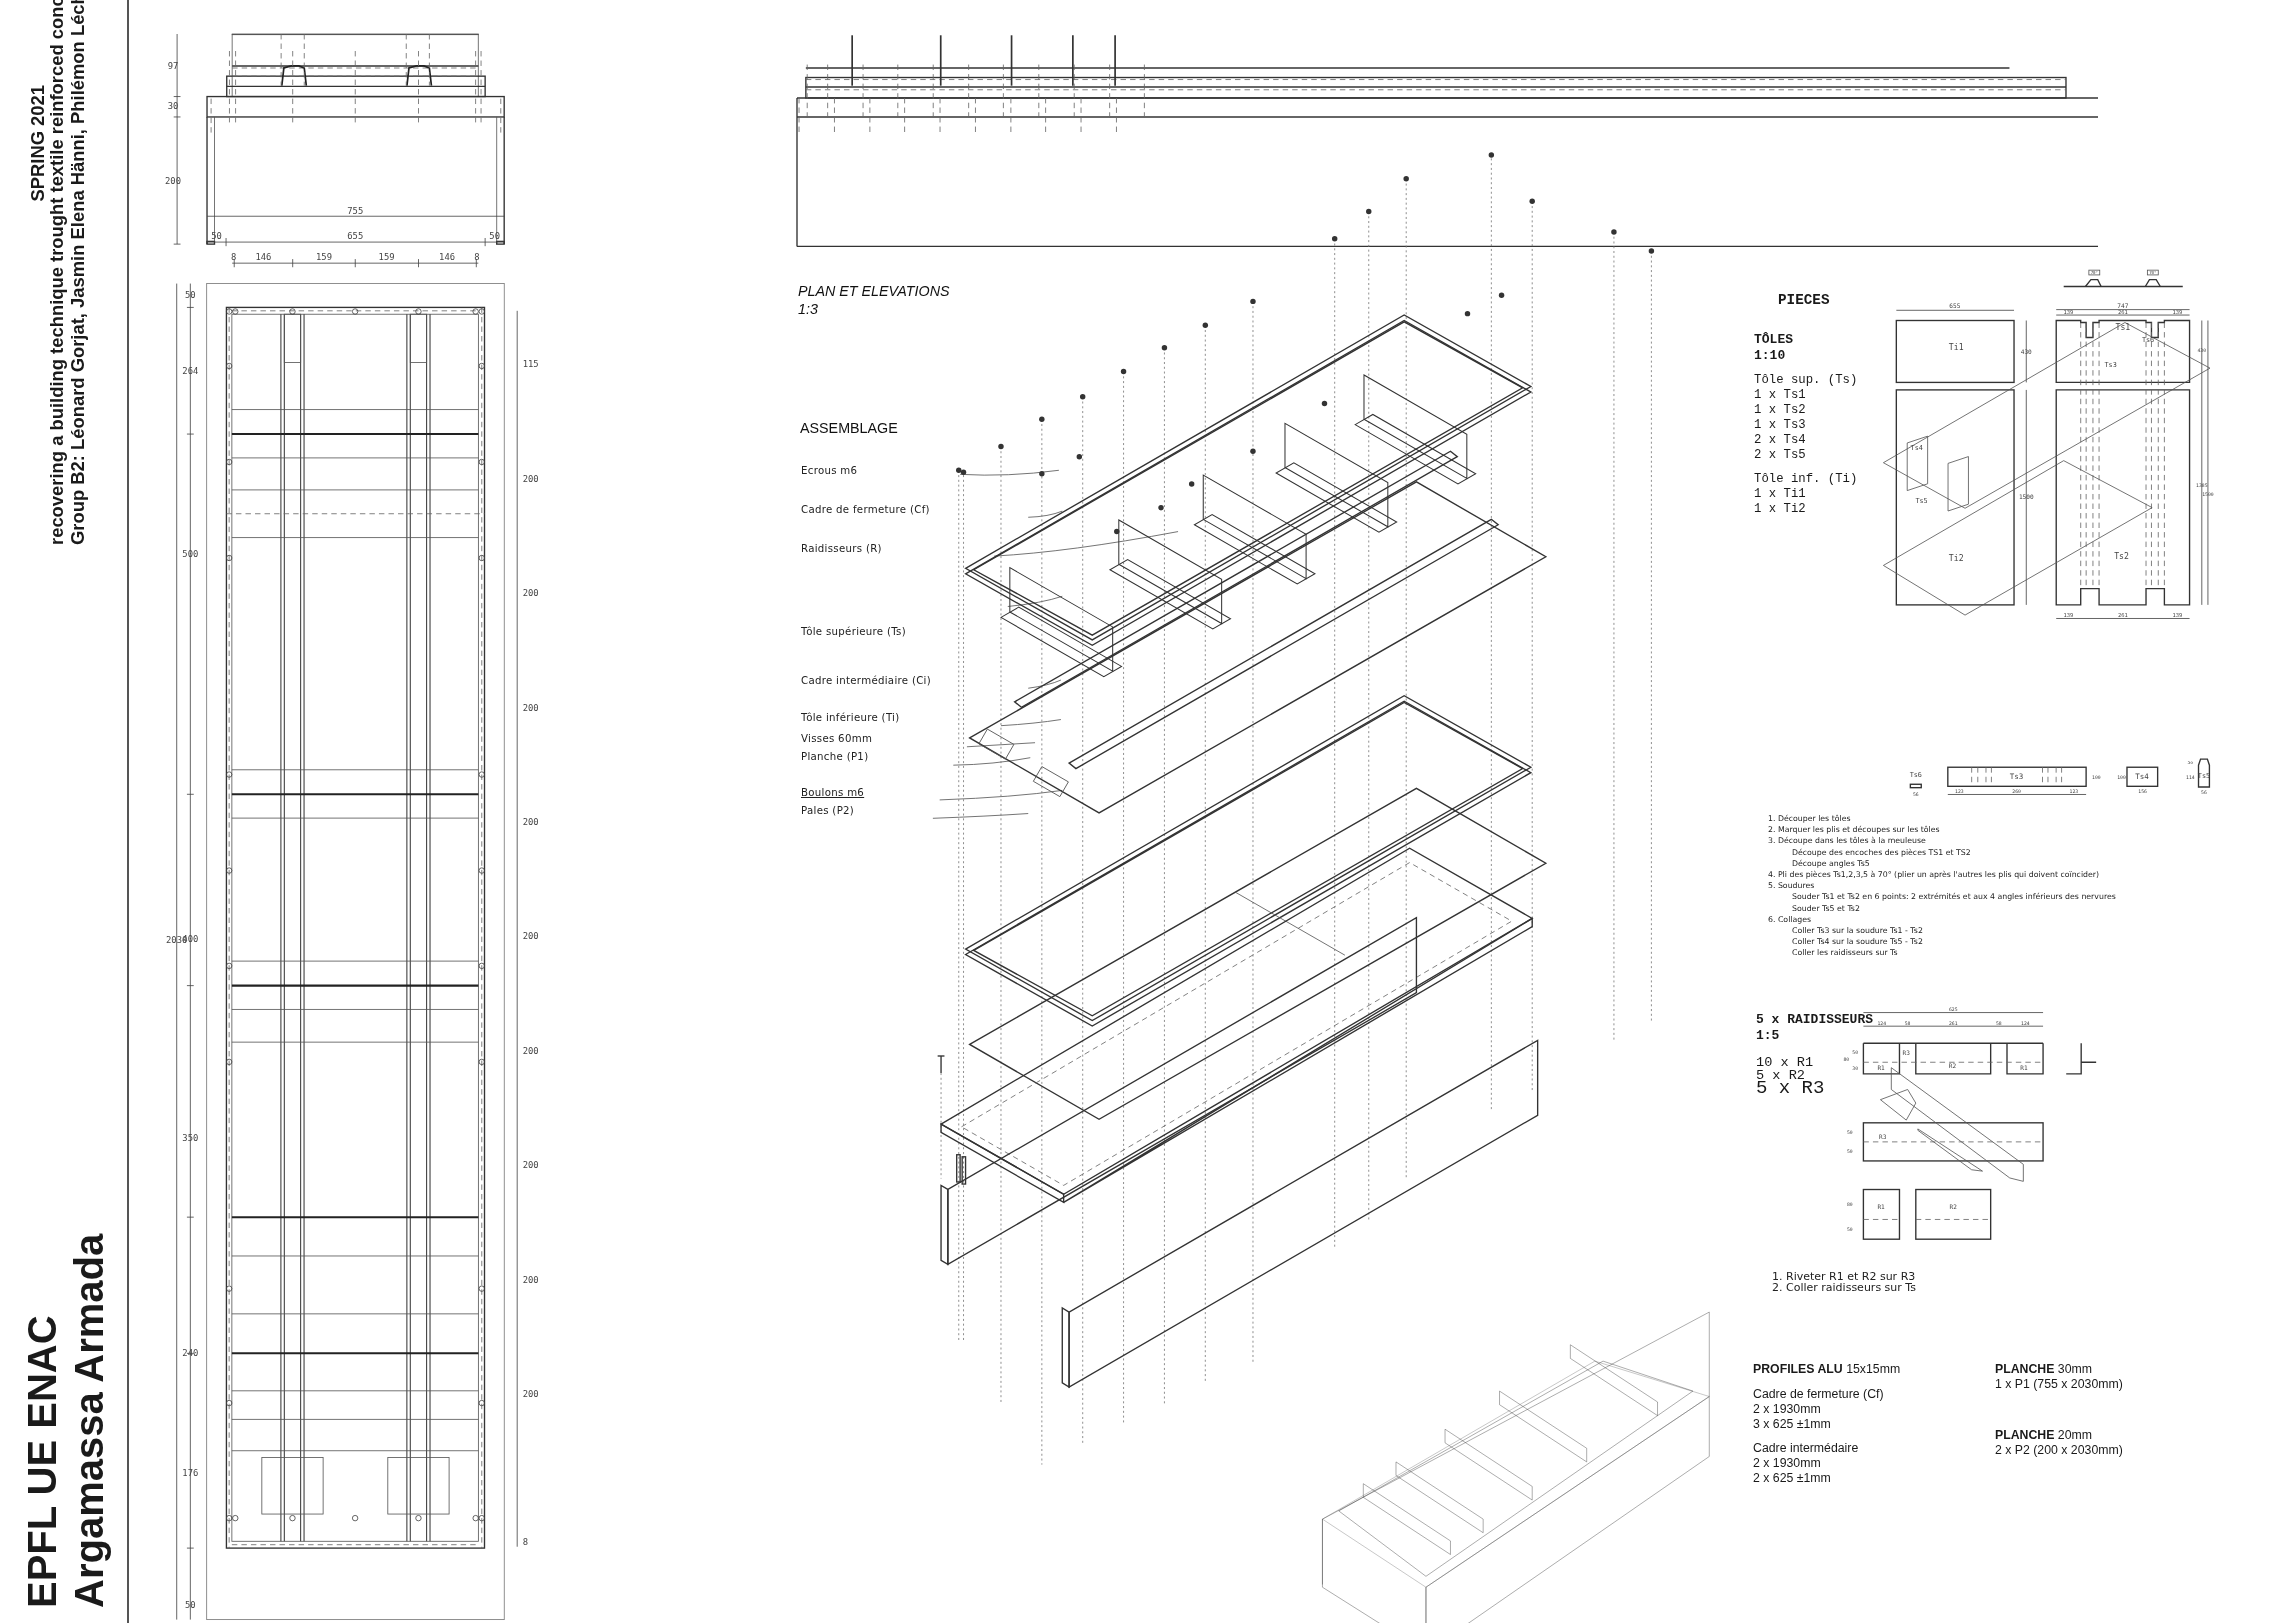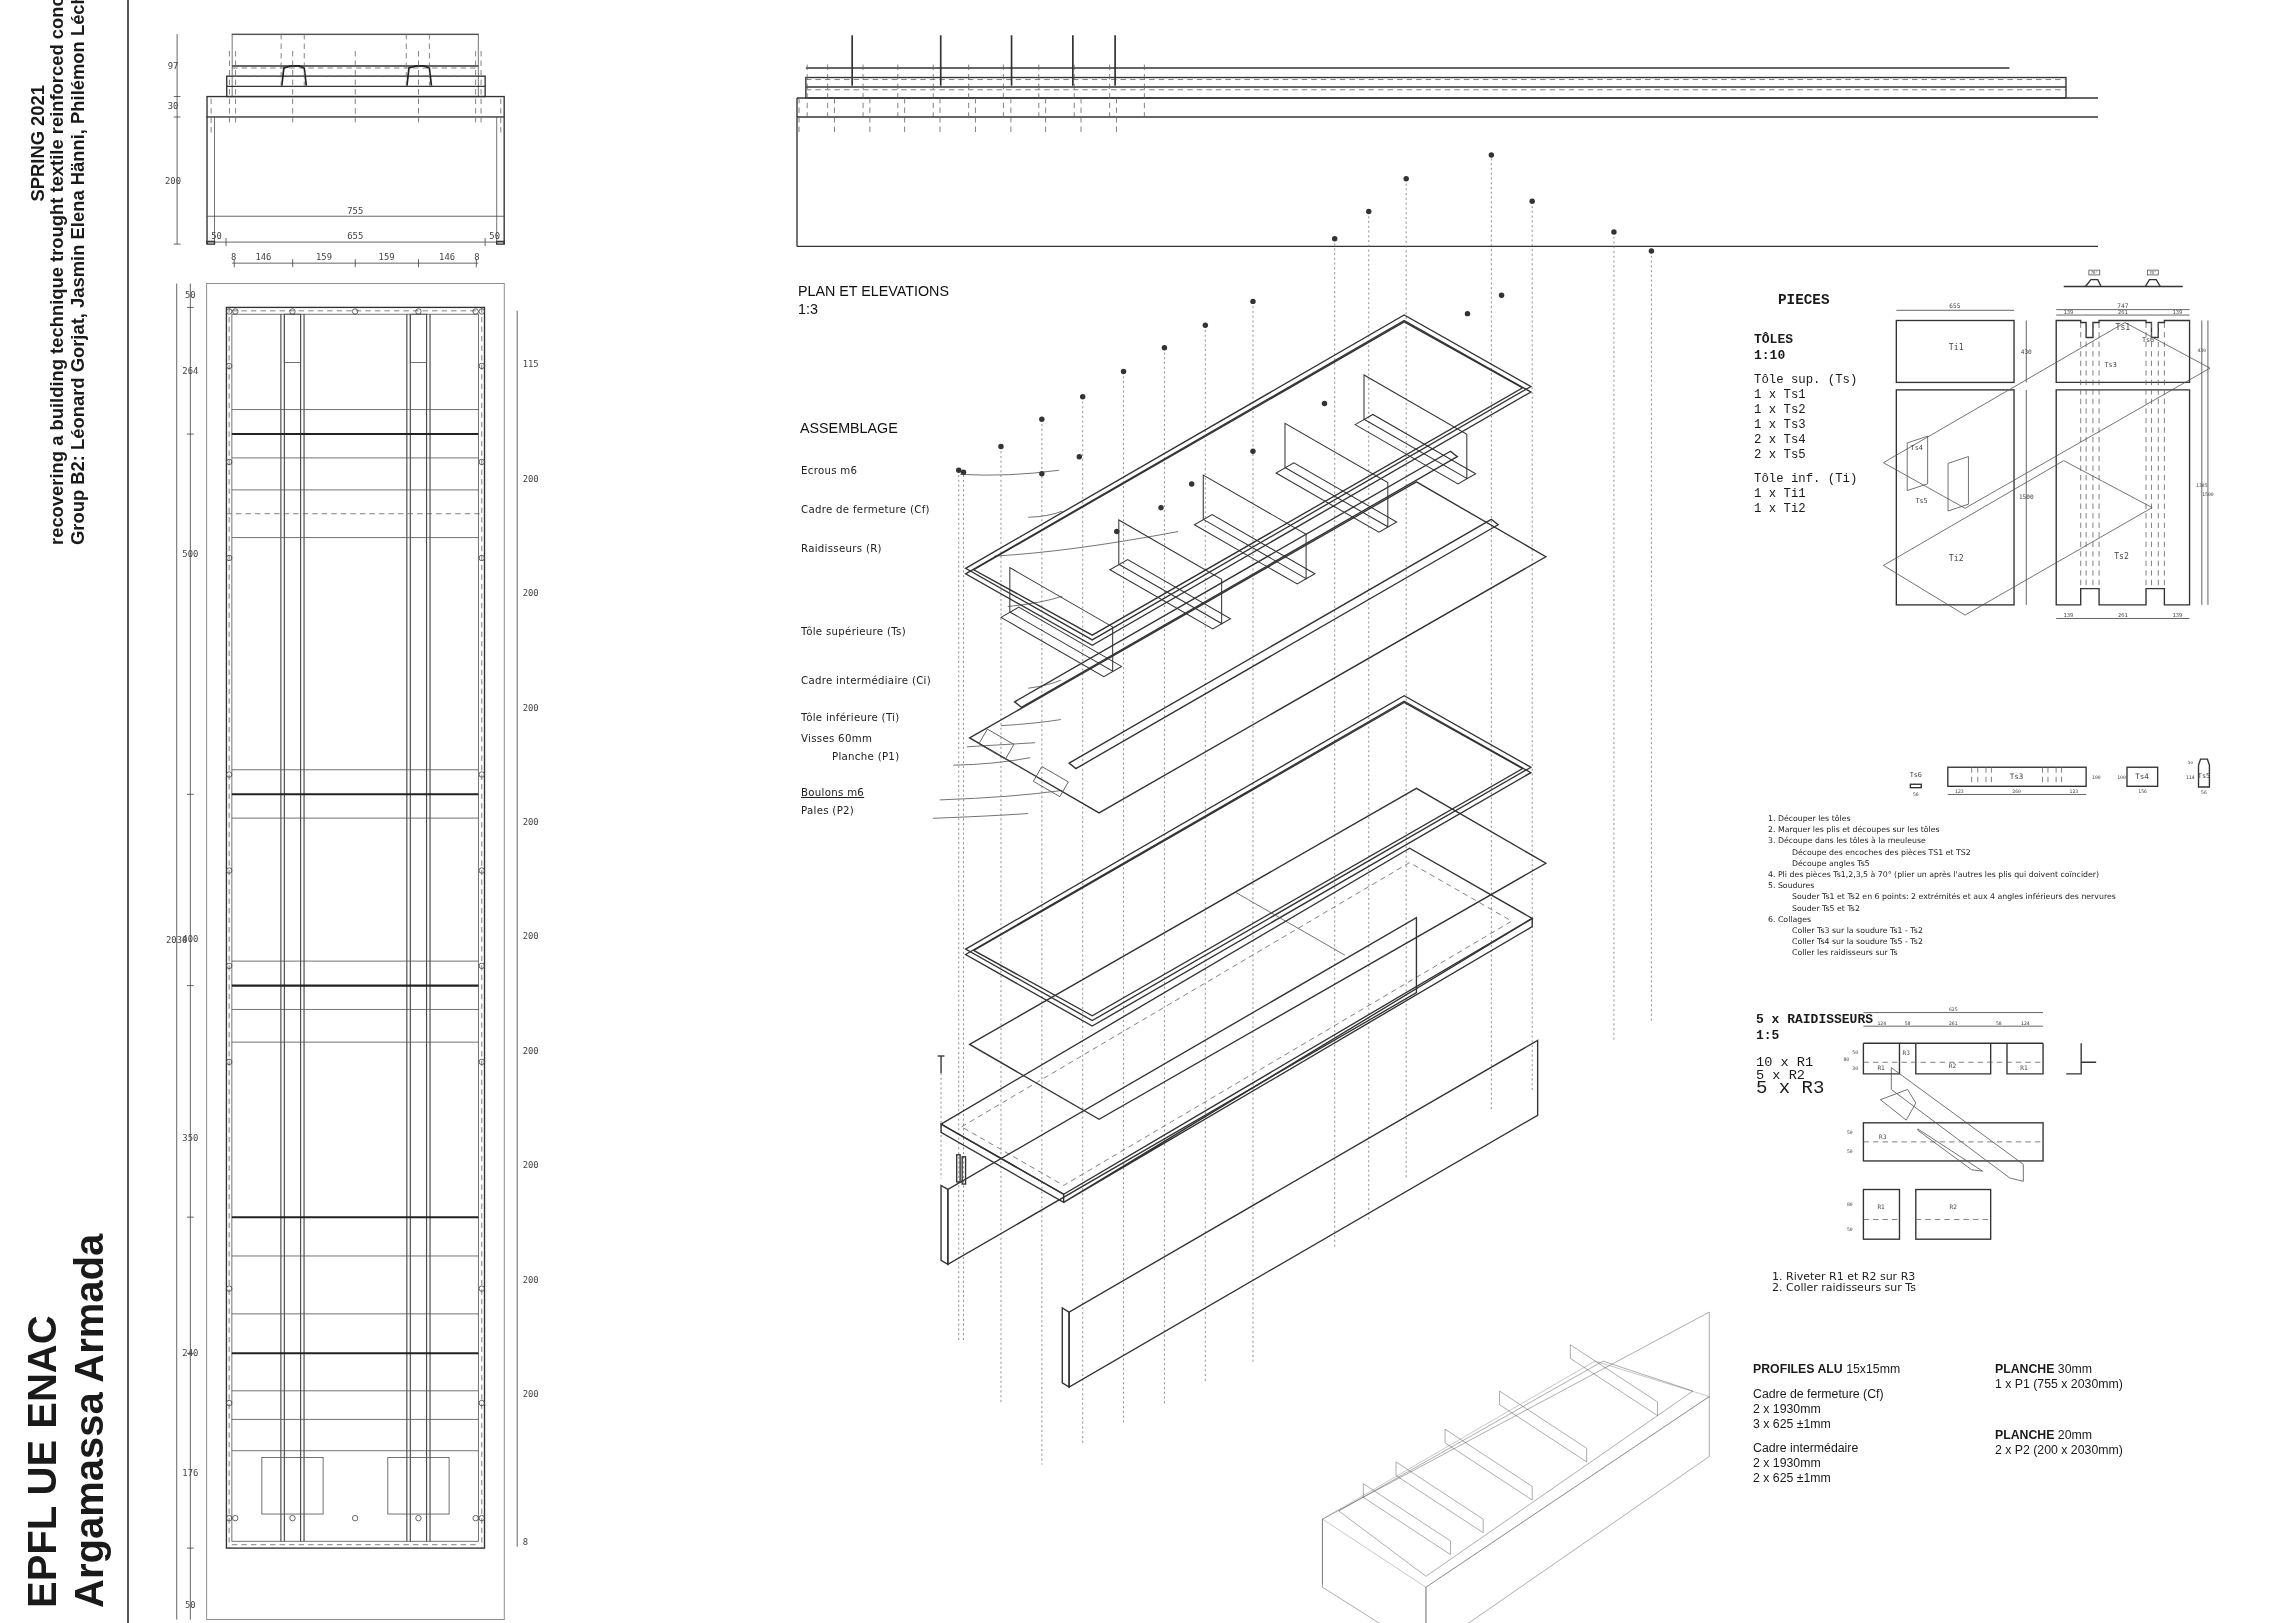--- a/index.html
+++ b/index.html
@@ -267,34 +267,34 @@
       <line x1="158" y1="104" x2="158" y2="160"></line>
       <line x1="210" y1="104" x2="210" y2="160"></line>
       <line x1="262" y1="104" x2="262" y2="160"></line>
       <line x1="314" y1="104" x2="314" y2="160"></line>
       <line x1="365" y1="104" x2="365" y2="160"></line>
       <line x1="417" y1="104" x2="417" y2="160"></line>
       <line x1="469" y1="104" x2="469" y2="160"></line>
   </g>
 </svg>
 
-<div class="abs sec-title" style="left:798px; top:283px; line-height:17.7px;">
+<div class="abs sec-title" style="left:798px; top:283px; line-height:17.7px;font-style:italic;">
   <div>PLAN ET ELEVATIONS</div>
   <div>1:3</div>
 </div>
 <div class="abs sec-title" style="left:800px; top:420px;">ASSEMBLAGE</div>
 
 <div class="callout" style="left:801px; top:465px;">Ecrous m6</div>
 <div class="callout" style="left:801px; top:504px;">Cadre de fermeture (Cf)</div>
 <div class="callout" style="left:801px; top:543px;">Raidisseurs (R)</div>
 <div class="callout" style="left:801px; top:626px;">Tôle supérieure (Ts)</div>
 <div class="callout" style="left:801px; top:675px;">Cadre intermédiaire (Ci)</div>
 <div class="callout" style="left:801px; top:712px;">Tôle inférieure (Ti)</div>
 <div class="callout" style="left:801px; top:733px;">Visses 60mm</div>
-<div class="callout" style="left:801px; top:751px;margin-left:31px;">Planche (P1)</div>
+<div class="callout" style="left:801px; top:751px;">Planche (P1)</div>
 <div class="callout" style="left:801px; top:787px;text-decoration:underline;">Boulons m6</div>
 <div class="callout" style="left:801px; top:805px;">Pales (P2)</div>
 
 <svg style="left:783px;top:157px;" width="974" height="1467" viewBox="0 0 1430 2154">
 
   <g class="thin">
     <path d="M260,466 Q330,470 405,460"></path>
     <path d="M360,529 Q390,528 410,520"></path>
     <path d="M310,586 Q420,580 580,550"></path>
     <path d="M330,660 Q380,655 410,645"></path>

